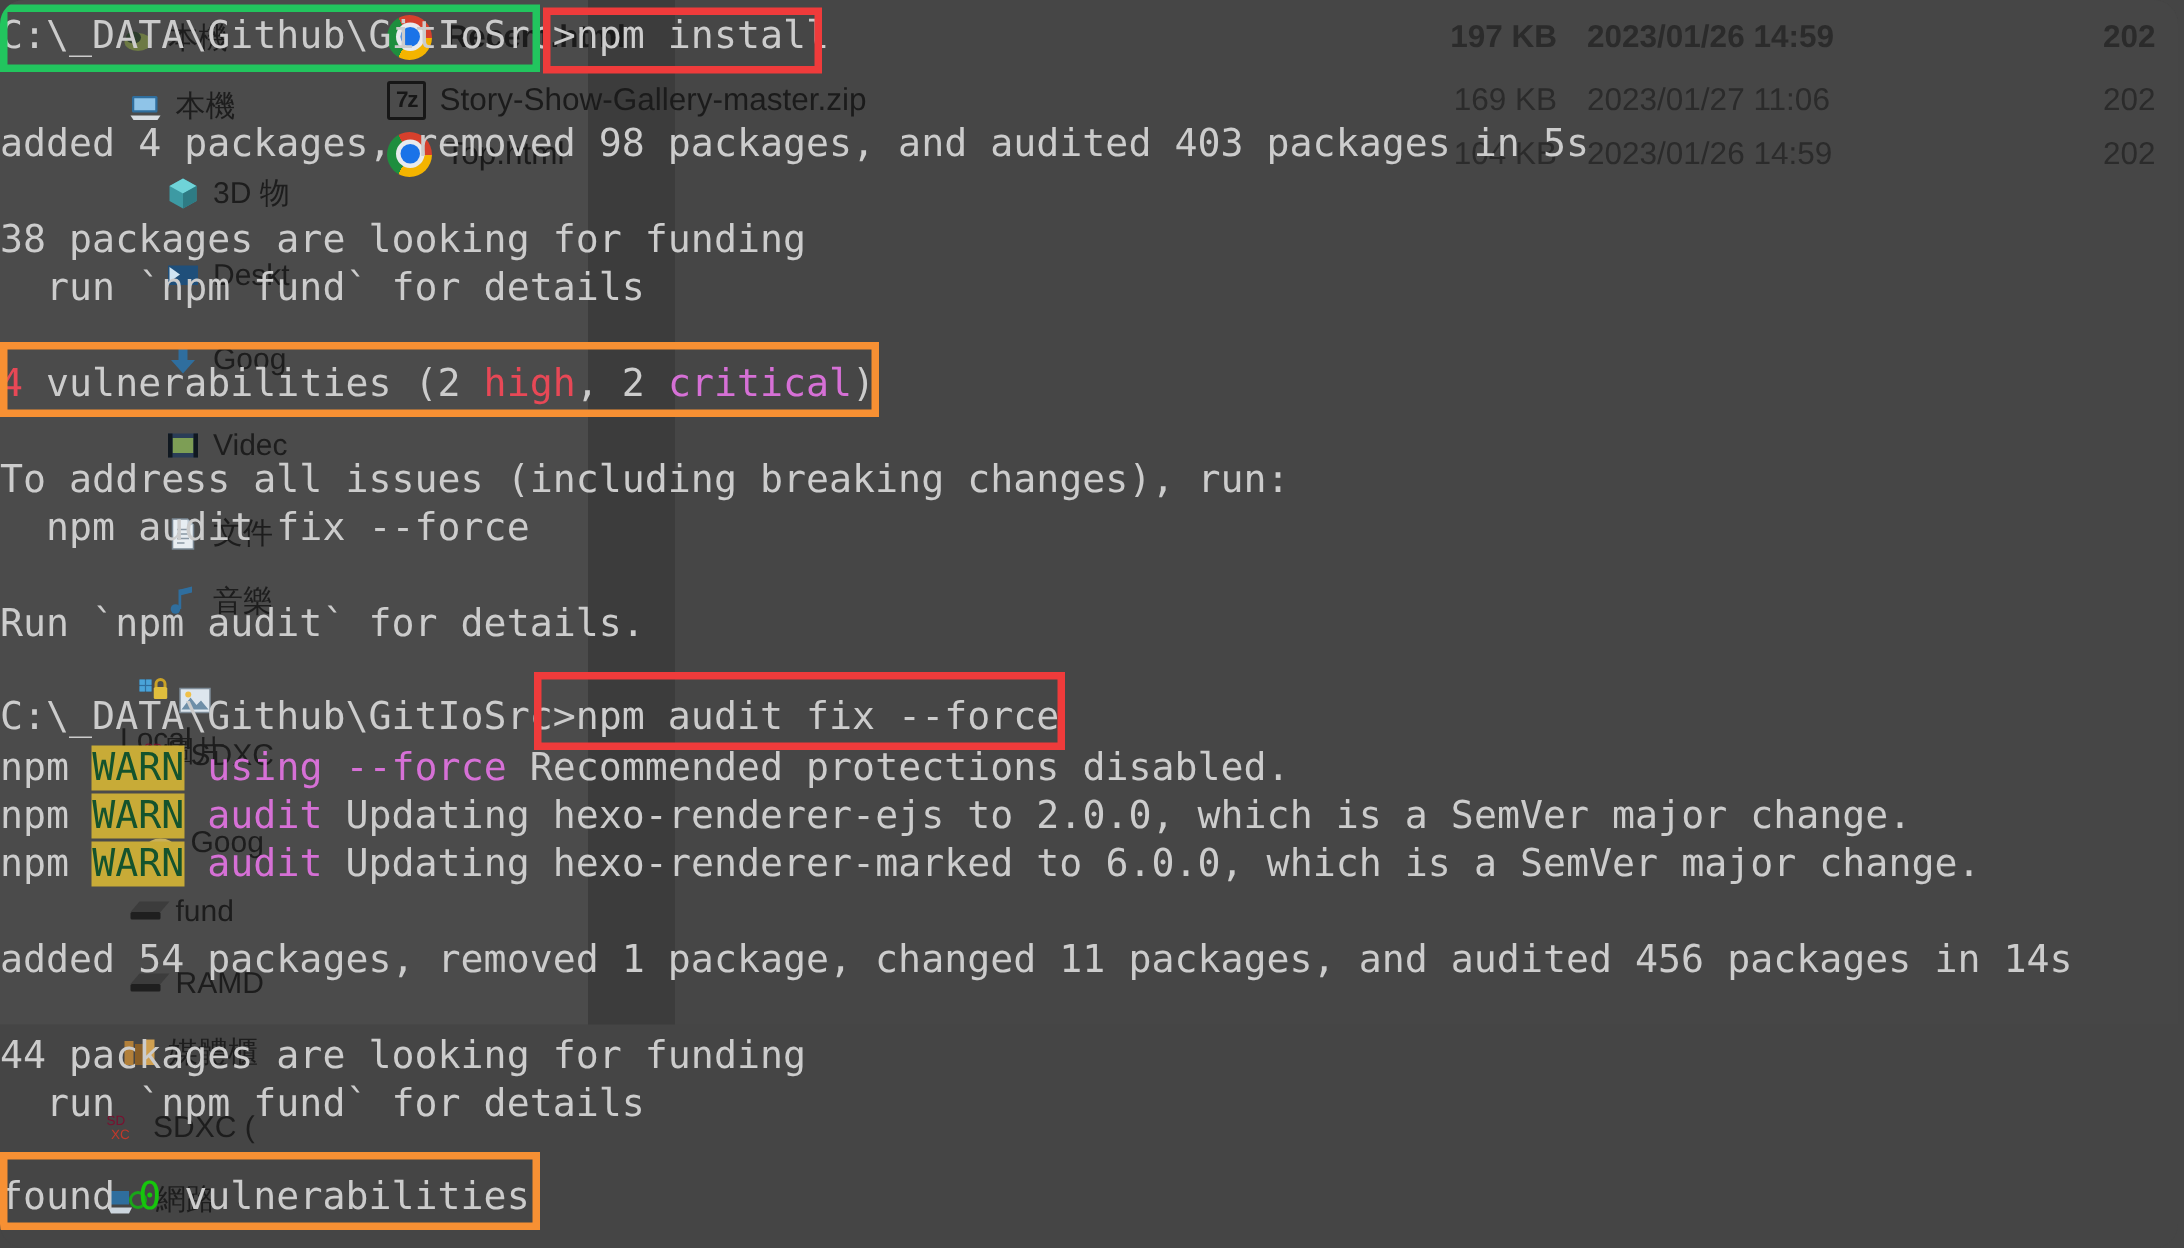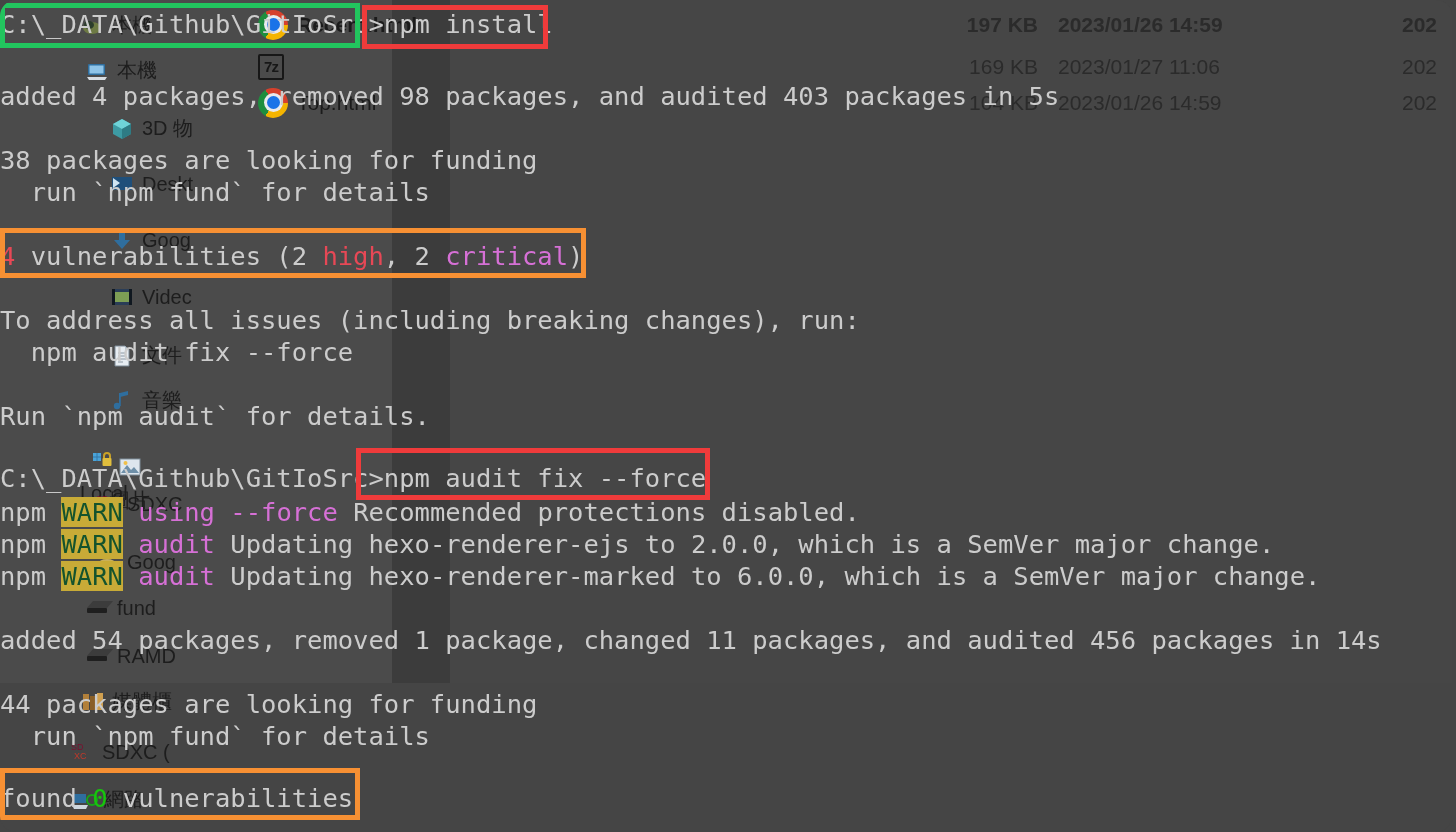--- a/index.html
+++ b/index.html
@@ -373,20 +373,21 @@
         <span>Recent.html</span>
       </span>
       <span class="file-size">197 KB</span>
       <span class="file-date">2023/01/26 14:59</span>
       <span class="file-date2">202</span>
     </div>
 
     <div class="file-row" style="top:48px;">
       <span class="file-name">
         <span class="ico-7z">7z</span>
+        <span>Story-Show-Gallery-master.zip</span>
       </span>
       <span class="file-size">169 KB</span>
       <span class="file-date">2023/01/27 11:06</span>
       <span class="file-date2">202</span>
     </div>
 
     <div class="file-row" style="top:84px;">
       <span class="file-name">
         <span class="ico-chrome"></span>
         <span>Top.html</span>

